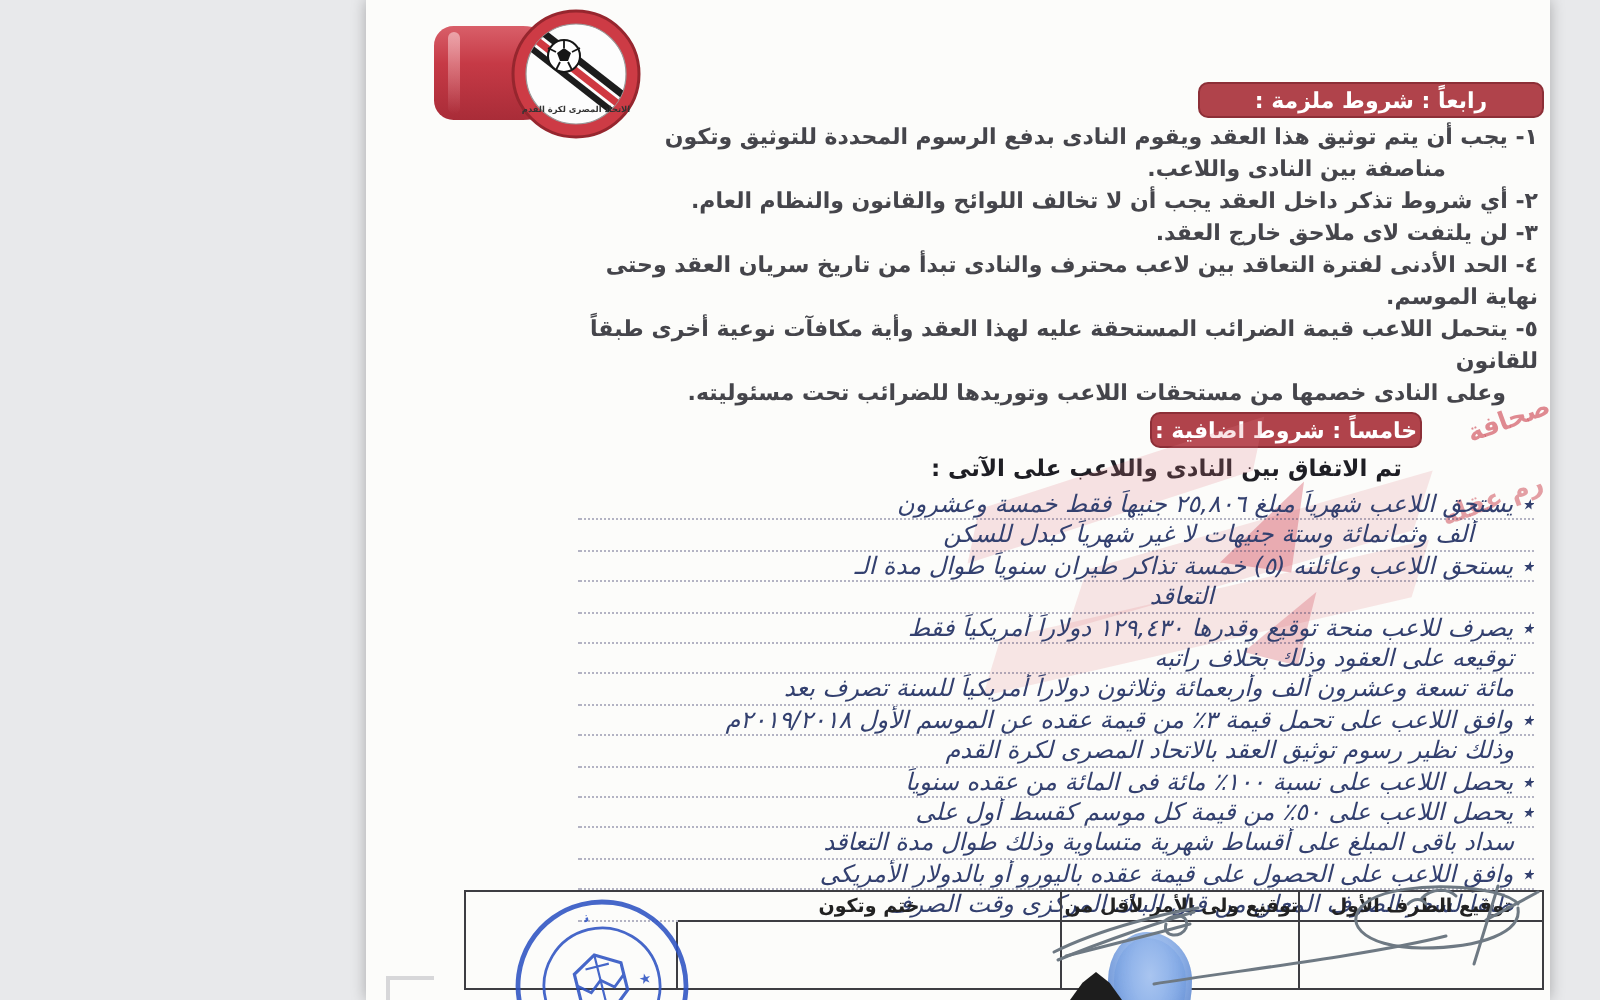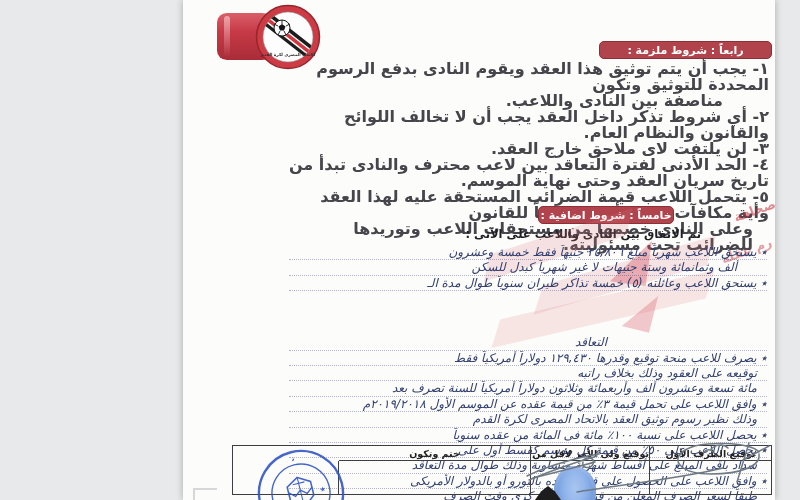--- a/index.html
+++ b/index.html
@@ -17,35 +17,35 @@
   .ribbon::after{content:"";position:absolute;left:7px;top:3px;bottom:3px;width:6px;
           background:linear-gradient(#f3bcc0,rgba(243,188,192,0));border-radius:4px;opacity:.75;}
   .efalogo{position:absolute;left:72px;top:4px;}
 
   
   .heading{position:absolute;height:18px;background:#b0434b;border:1px solid #8c2f37;
            border-radius:5px;color:#fff;font-size:11px;font-weight:bold;
            display:flex;align-items:center;justify-content:center;padding:0 5px;
            white-space:nowrap;box-sizing:border-box;}
   #h4{top:41px;right:3px;width:173px;}
-  #h5{top:206px;left:355px;width:136px;}
+  #h5{top:206px;left:392px;width:136px;}
 
   
   .clauses{position:absolute;top:61px;right:6px;width:484px;text-align:right;
-           font-size:16px;font-weight:bold;color:#45454b;line-height:16px;}
+           font-size:11px;font-weight:bold;color:#45454b;line-height:16px;}
   .clauses .ind1{padding-right:46px;}
   .clauses .ind2{padding-right:16px;}
   .intro{position:absolute;top:227px;right:74px;font-size:11.5px;font-weight:bold;color:#1e1e24;}
 
   
   .hand{position:absolute;top:245px;right:8px;width:478px;direction:rtl;
         font-size:12px;font-style:italic;color:#33406f;line-height:14.4px;}
   .hand > div{border-bottom:1px dotted rgba(60,60,105,.38);white-space:nowrap;overflow:hidden;}
   .hand .i1{padding-right:30px;}
-  .hand .i2{padding-right:160px;margin-top:44px;}
+  .hand .i2{padding-right:160px;}
   .hand .i3{padding-right:10px;}
 
   
   .wm{position:absolute;pointer-events:none;}
   .wm-bar1{left:300px;top:233px;width:150px;height:24px;background:rgba(224,120,130,.20);
            transform:rotate(-18deg) skewX(-30deg);}
   .wm-bar2{left:352px;top:262px;width:180px;height:26px;background:rgba(224,120,130,.18);
            transform:rotate(-16deg) skewX(-34deg);}
   .wm-bar3{left:310px;top:296px;width:220px;height:26px;background:rgba(224,110,120,.16);
            transform:rotate(-13deg) skewX(-30deg);}

